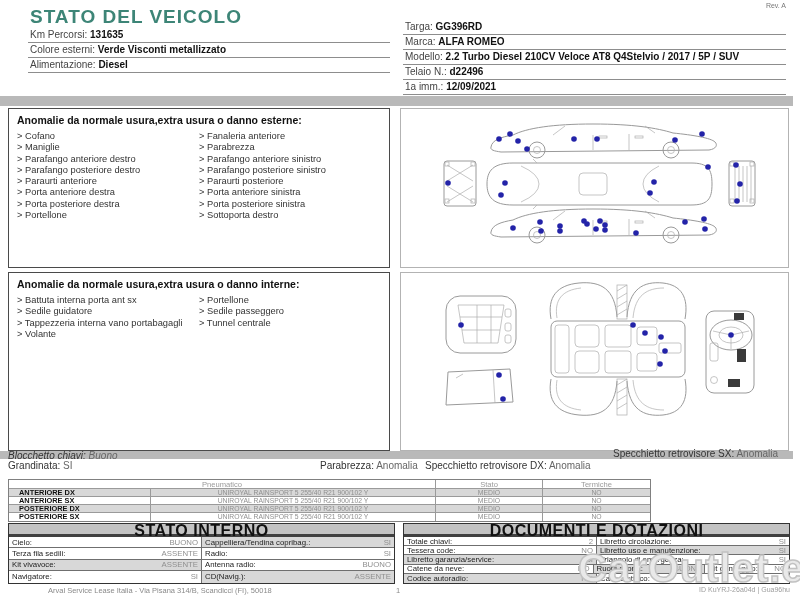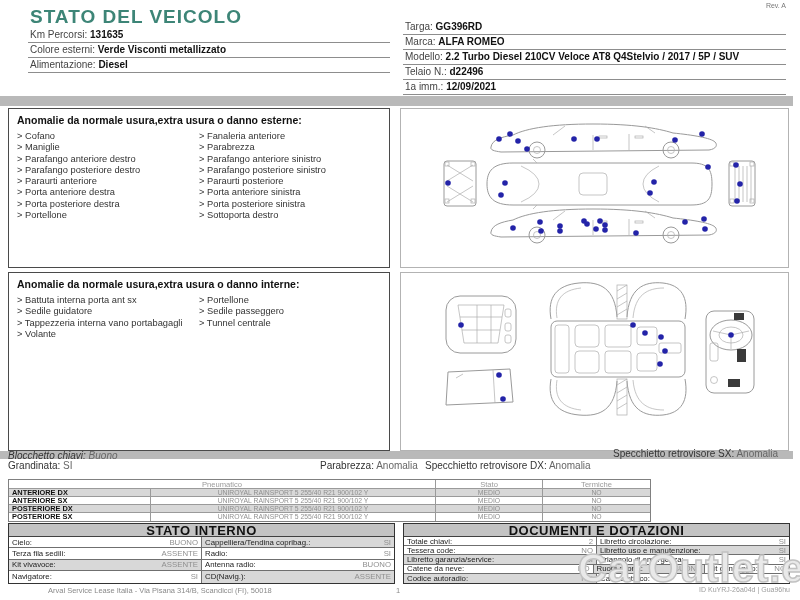--- a/index.html
+++ b/index.html
@@ -45,30 +45,30 @@
   
   .tire-main{position:absolute;left:8px;top:479px;width:643px;border:1px solid #808080;
     display:grid;grid-template-columns:142px 285px 107px 107px;}
   .tire-cerchi{position:absolute;left:658px;top:479px;width:132px;border:1px solid #808080;margin-top:48px;}
   .tc{border-bottom:1px solid #9a9a9a;border-right:1px solid #9a9a9a;height:8px;
     font-size:6.8px;line-height:8px;text-align:center;color:#8f8f8f;overflow:hidden;white-space:nowrap;}
   .tc.last{border-right:none;}
   .tire-main .tc:nth-last-child(-n+4){border-bottom:none;}
   .th{height:9px;line-height:9px;font-size:7.6px;color:#9a9a9a;}
   .th.span2{grid-column:1/3;}
-  .tpos{font-weight:bold;color:#111;text-align:left;padding-left:3px;font-size:7.4px;}
+  .tpos{font-weight:bold;color:#111;text-align:left;padding-left:10px;font-size:7.4px;}
   .shadedrow{background:var(--shade);}
   .tire-cerchi .tc{border-right:none;height:8px;}
   .tire-cerchi .th{border-right:none;}
   .tire-cerchi .tc:last-child{border-bottom:none;}
 
   
   .btable{position:absolute;top:523px;width:387px;border:1px solid #333;background:#fff;}
-  .btable .hdr{height:13px;line-height:13px;background:var(--bar);border-bottom:1px solid #404040;
-    text-align:center;font-size:13px;font-weight:bold;letter-spacing:.5px;color:#111;}
+  .btable .hdr{height:13px;line-height:13px;background:var(--bar);border-bottom:3px solid #404040;
+    text-align:center;font-size:16px;font-weight:bold;letter-spacing:.5px;color:#111;}
   .brow{display:flex;border-bottom:1px solid #6f6f6f;}
   .brow:last-child{border-bottom:none;}
   .btable-left .brow{height:11.4px;}
   .btable-right .brow{height:9.2px;}
   .pair{flex:1;display:flex;align-items:center;padding:0 3px;border-right:1px solid #6f6f6f;
     font-size:7.8px;overflow:hidden;white-space:nowrap;}
   .brow .pair:last-child{border-right:none;}
   .pair .l{flex:1;color:#222;}
   .pair .v{color:#8f8f8f;padding-left:3px;}
   .pair.shaded{background:var(--shade);}

